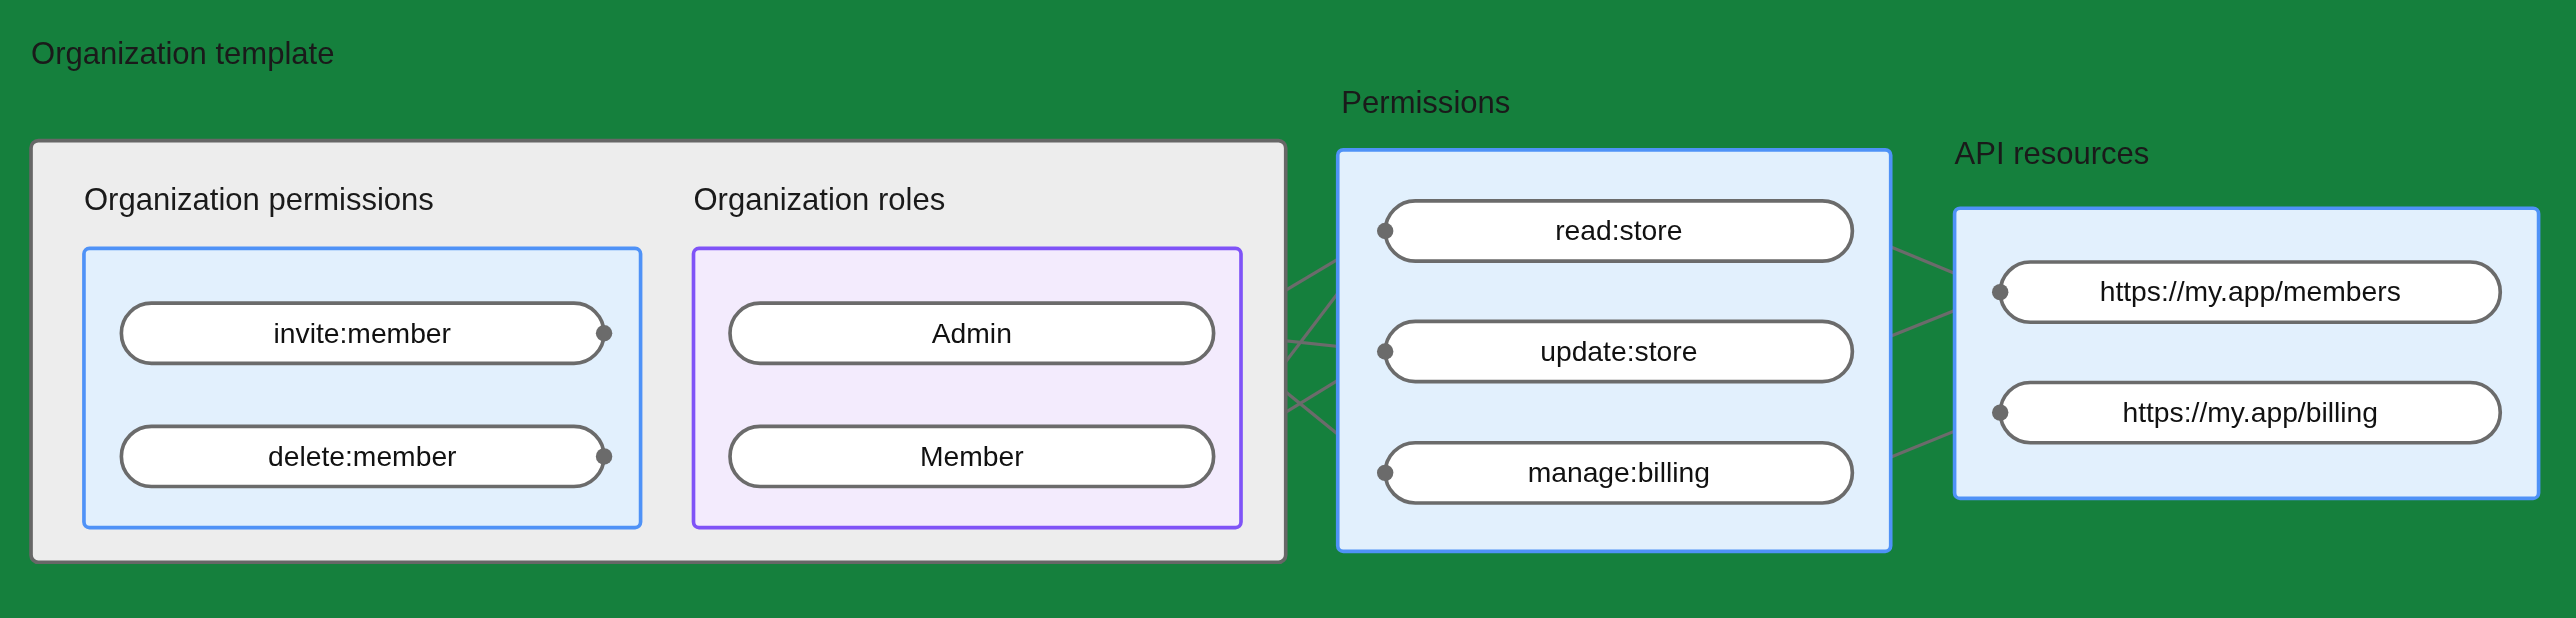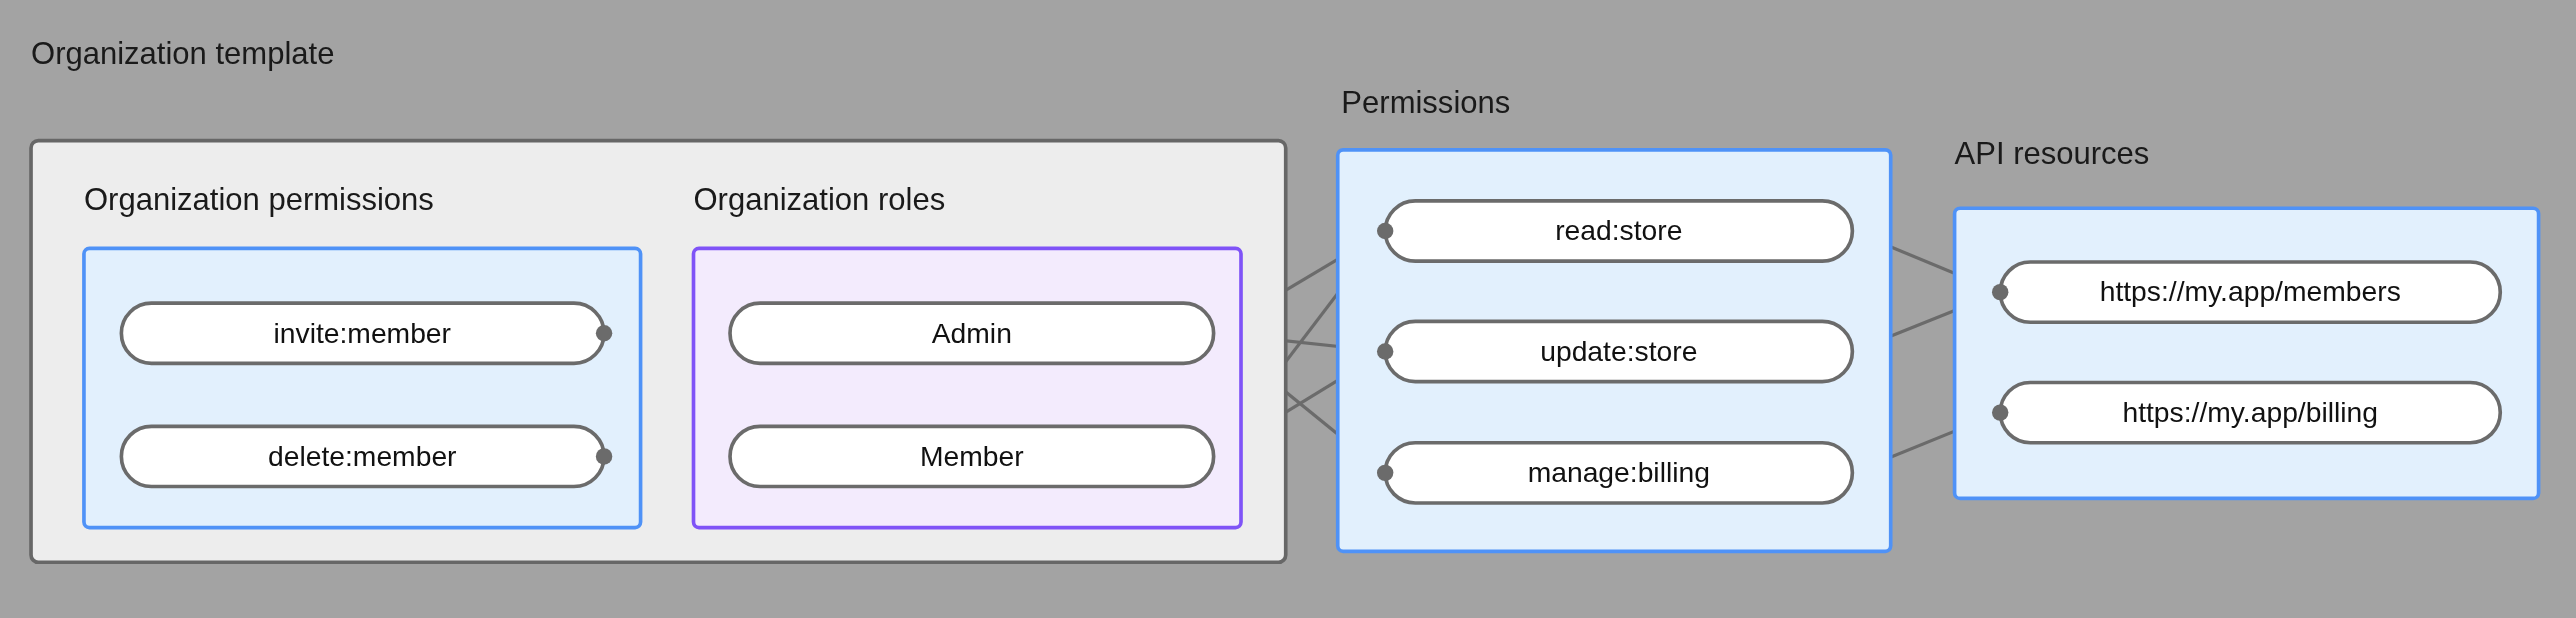--- a/index.html
+++ b/index.html
@@ -10,21 +10,21 @@
   body {
     width: 2576px;
     height: 619px;
     font-family: "Liberation Sans", sans-serif;
     overflow: hidden;
   }
   #stage {
     position: relative;
     width: 2576px;
     height: 619px;
-    background: #a3a3a3;
+    background: #15803d;
   }
   svg#diagram {
     position: absolute;
     left: 0;
     top: 0;
     width: 2576px;
     height: 619px;
     display: block;
   }
   .group-title {

